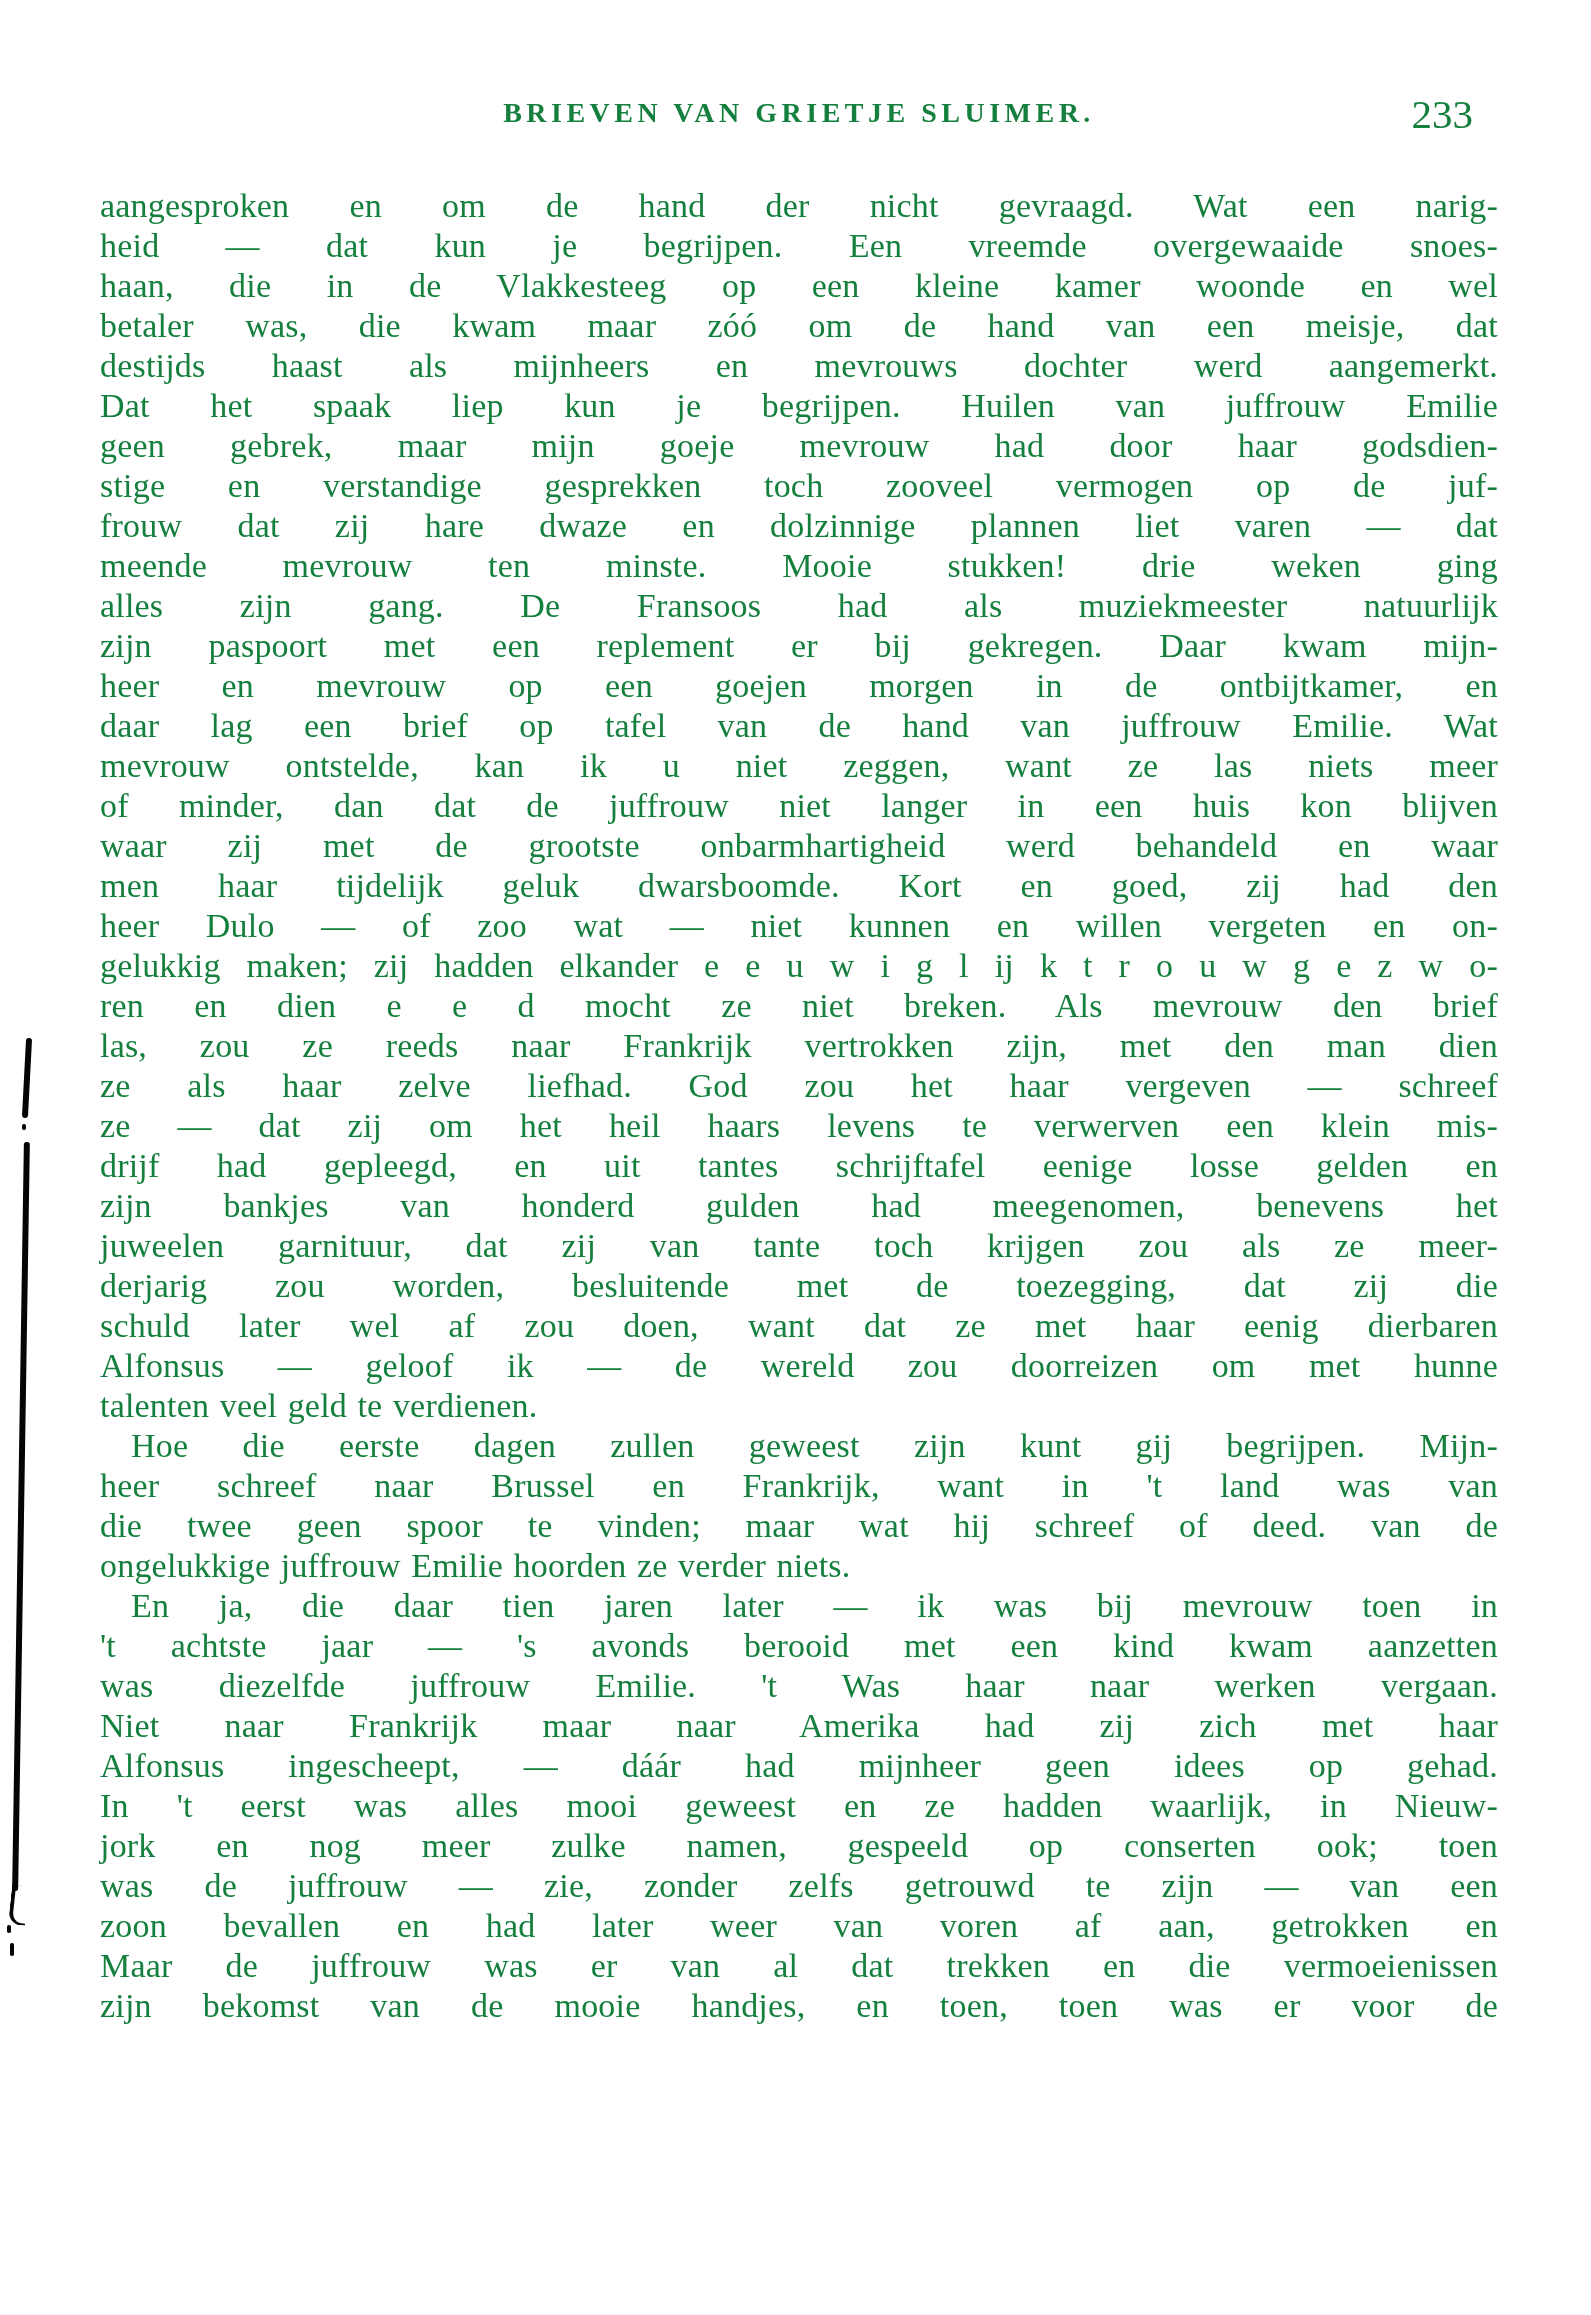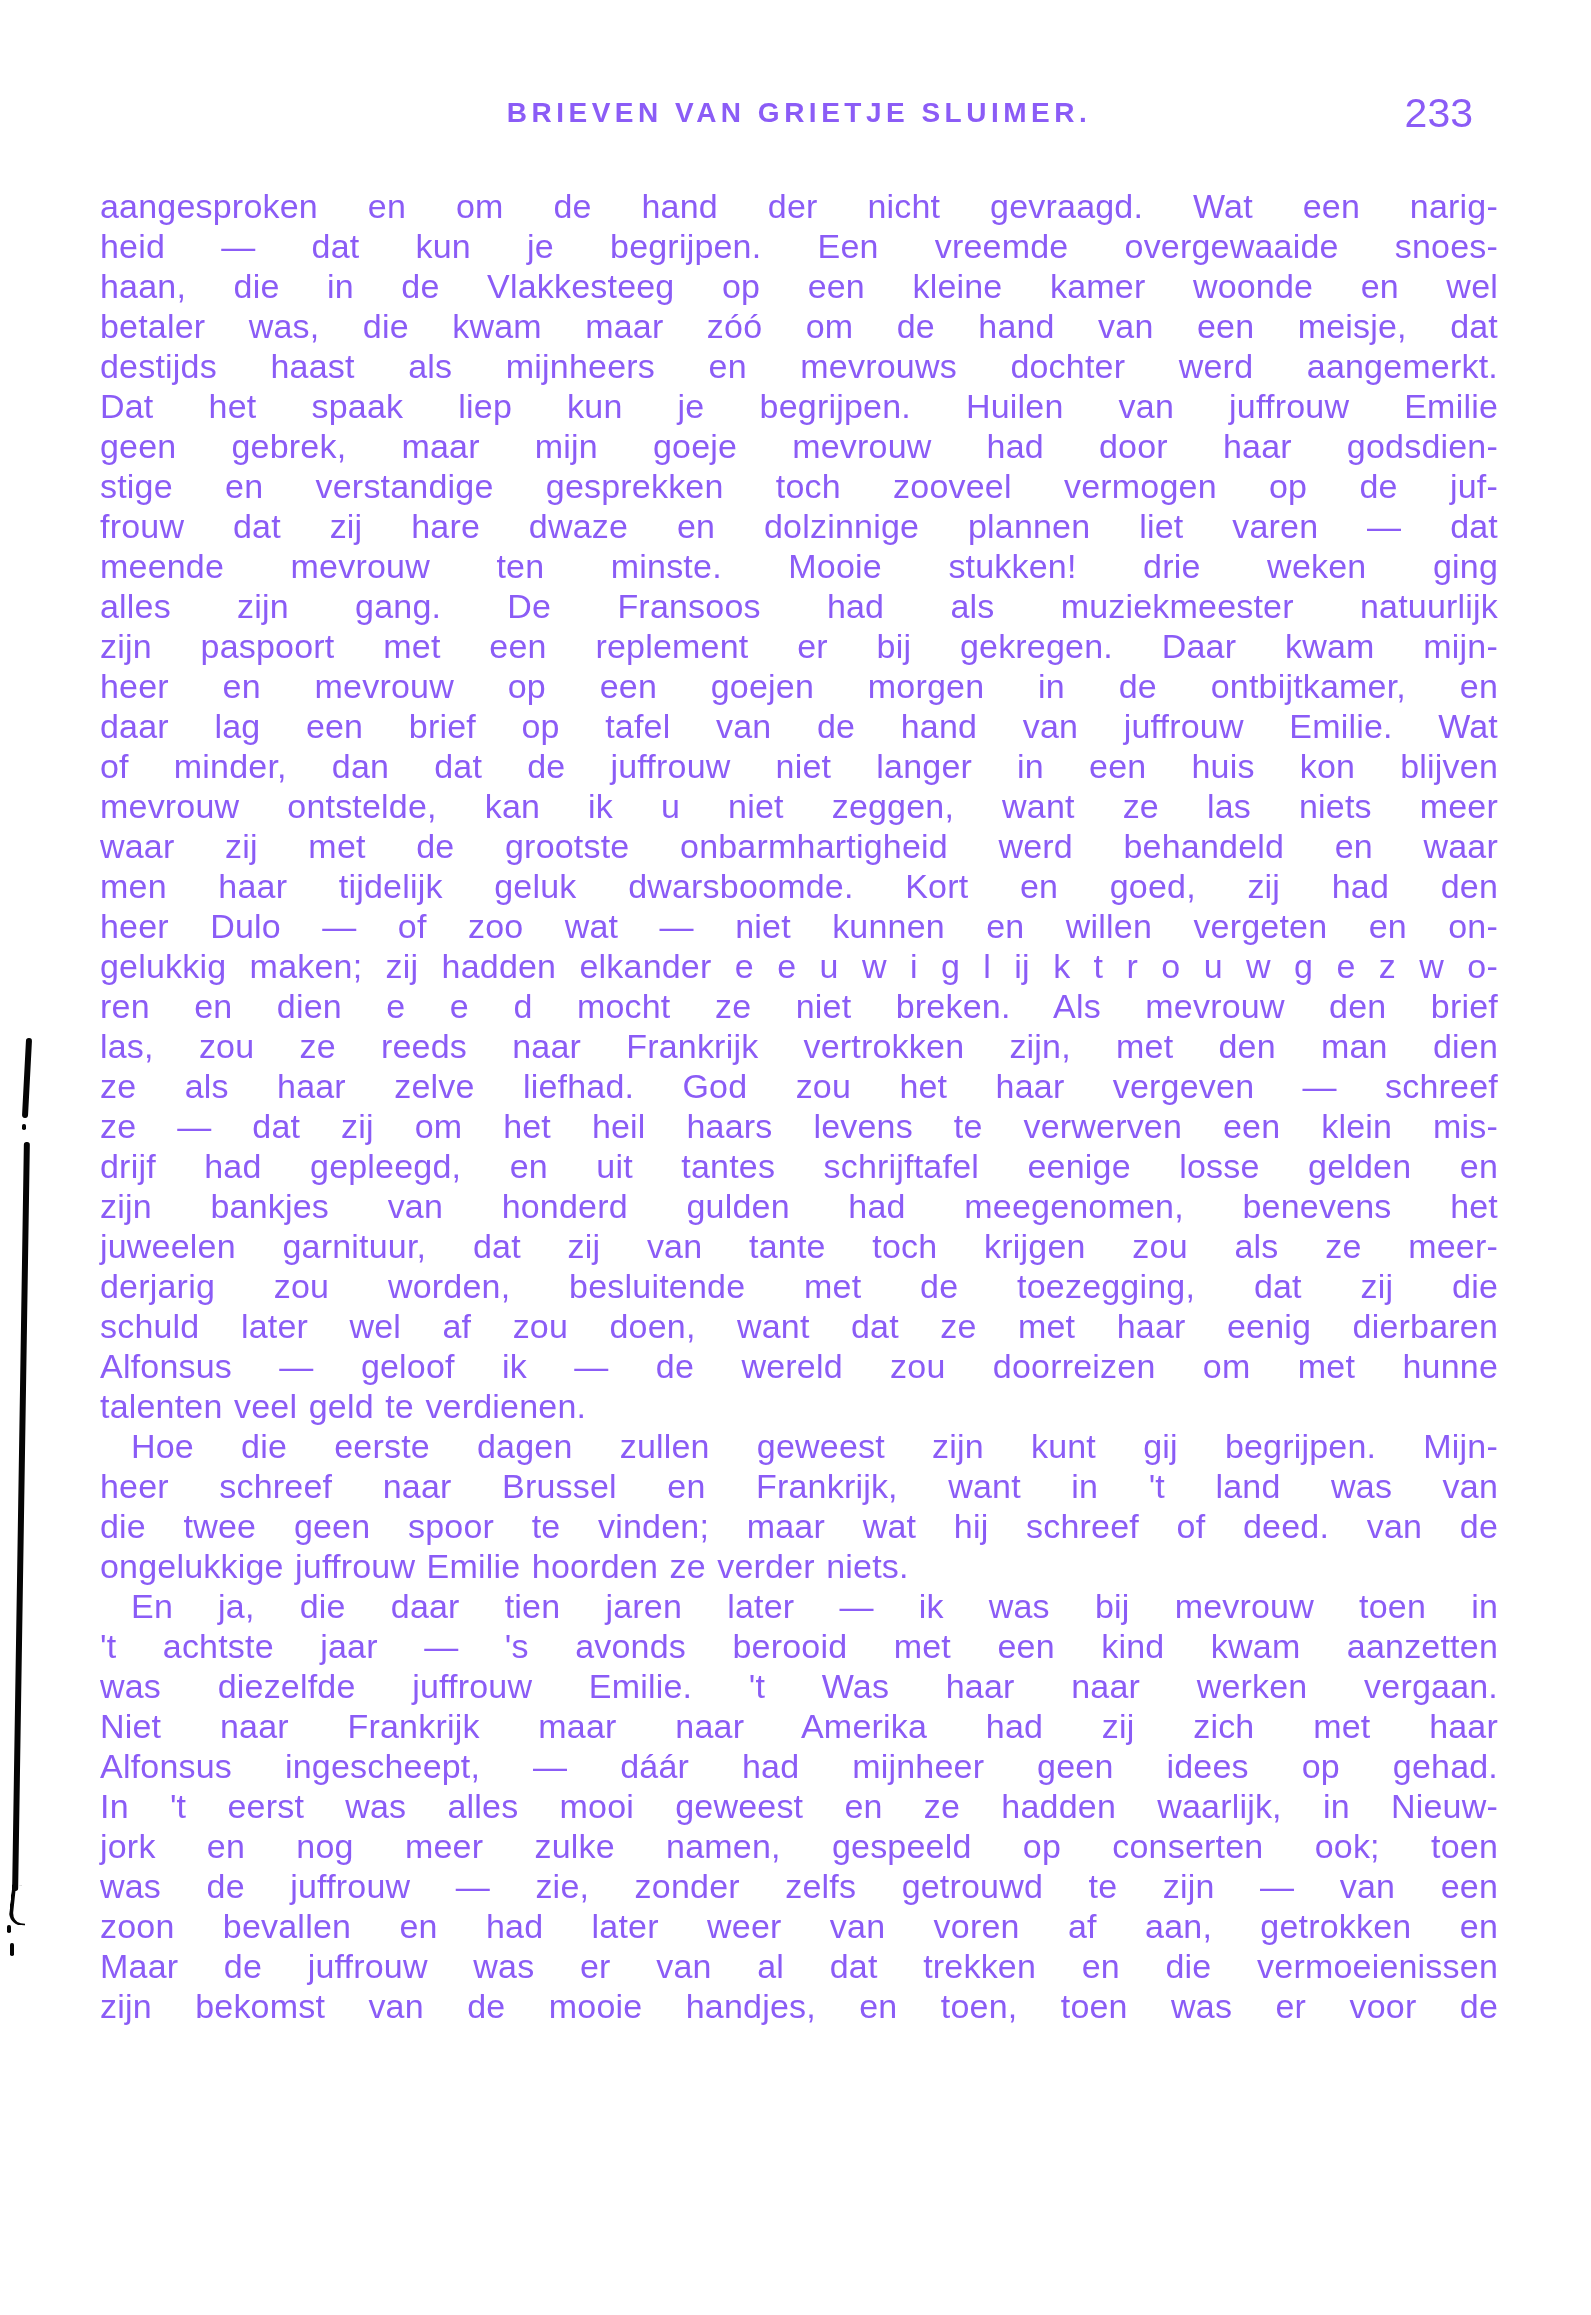--- a/index.html
+++ b/index.html
@@ -2,22 +2,22 @@
 <html style="font-size:14.5px"><head>
 <meta charset="utf-8">
 <style>
   html, body { margin: 0; padding: 0; background: #ffffff; }
   .page {
     position: relative;
     width: 1591px;
     height: 2316px;
     background: #ffffff;
     overflow: hidden;
-    font-family: Liberation Sans, sans-serif;
-    color: #8b5cf6;
+    font-family: Liberation Serif, serif;
+    color: #15803d;
   }
   .header {
     position: absolute;
     left: 100px;
     top: 90px;
     width: 1398px;
     height: 54px;
   }
   .running-title {
     position: absolute;
@@ -87,22 +87,22 @@
       <div class="line">destijds haast als mijnheers en mevrouws dochter werd aangemerkt.</div>
       <div class="line">Dat het spaak liep kun je begrijpen. Huilen van juffrouw Emilie</div>
       <div class="line">geen gebrek, maar mijn goeje mevrouw had door haar godsdien-</div>
       <div class="line">stige en verstandige gesprekken toch zooveel vermogen op de juf-</div>
       <div class="line">frouw dat zij hare dwaze en dolzinnige plannen liet varen — dat</div>
       <div class="line">meende mevrouw ten minste. Mooie stukken! drie weken ging</div>
       <div class="line">alles zijn gang. De Fransoos had als muziekmeester natuurlijk</div>
       <div class="line">zijn paspoort met een replement er bij gekregen. Daar kwam mijn-</div>
       <div class="line">heer en mevrouw op een goejen morgen in de ontbijtkamer, en</div>
       <div class="line">daar lag een brief op tafel van de hand van juffrouw Emilie. Wat</div>
+      <div class="line">mevrouw ontstelde, kan ik u niet zeggen, want ze las niets meer</div>
       <div class="line">of minder, dan dat de juffrouw niet langer in een huis kon blijven</div>
-      <div class="line">mevrouw ontstelde, kan ik u niet zeggen, want ze las niets meer</div>
       <div class="line">waar zij met de grootste onbarmhartigheid werd behandeld en waar</div>
       <div class="line">men haar tijdelijk geluk dwarsboomde. Kort en goed, zij had den</div>
       <div class="line">heer Dulo — of zoo wat — niet kunnen en willen vergeten en on-</div>
       <div class="line">gelukkig maken; zij hadden elkander e e u w i g l ij k  t r o u w  g e z w o-</div>
       <div class="line">ren en dien e e d mocht ze niet breken. Als mevrouw den brief</div>
       <div class="line">las, zou ze reeds naar Frankrijk vertrokken zijn, met den man dien</div>
       <div class="line">ze als haar zelve liefhad. God zou het haar vergeven — schreef</div>
       <div class="line">ze — dat zij om het heil haars levens te verwerven een klein mis-</div>
       <div class="line">drijf had gepleegd, en uit tantes schrijftafel eenige losse gelden en</div>
       <div class="line">zijn bankjes van honderd gulden had meegenomen, benevens het</div>

